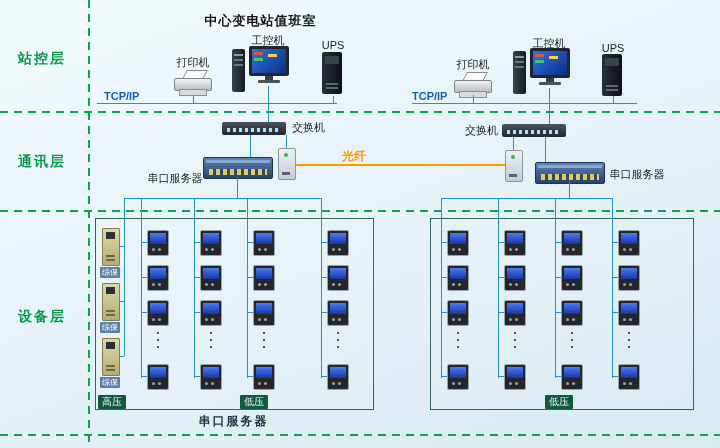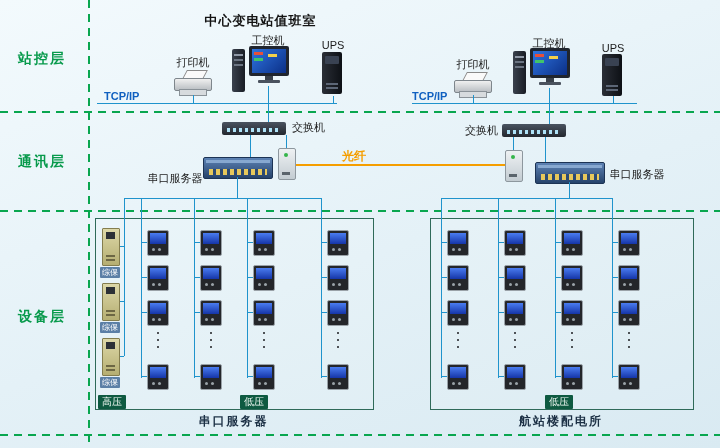--- a/index.html
+++ b/index.html
@@ -162,21 +162,20 @@
   <div class="relay-icon" style="left:102px;top:283px"></div>
   <div class="relay-tag" style="left:100px;top:322px">综保</div>
   <div class="relay-icon" style="left:102px;top:338px"></div>
   <div class="relay-tag" style="left:100px;top:377px">综保</div>
 
   <div class="badge" style="left:98px;top:395px">高压</div>
   <div class="badge" style="left:240px;top:395px">低压</div>
   <div class="badge" style="left:545px;top:395px">低压</div>
 
   <div class="caption" style="left:95px;top:413px;width:277px">串口服务器</div>
-  <div class="caption" style="left:430px;top:413px;width:262px">航站楼配电所</div>
 
 <div class="lh" style="left: 124px; top: 198px; width: 197px;"></div>
     <div class="lv" style="left: 237px; top: 177px; height: 21px;"></div>
     <div class="lv" style="left: 141px; top: 198px; height: 180px;"></div>
     <div class="lh" style="left: 141px; top: 242px; width: 6px;"></div>
     <div class="lh" style="left: 141px; top: 277px; width: 6px;"></div>
     <div class="lh" style="left: 141px; top: 312px; width: 6px;"></div>
     <div class="lh" style="left: 141px; top: 376px; width: 6px;"></div>
     <div class="meter-icon" style="left: 147px; top: 230px;"></div>
     <div class="meter-icon" style="left: 147px; top: 265px;"></div>

